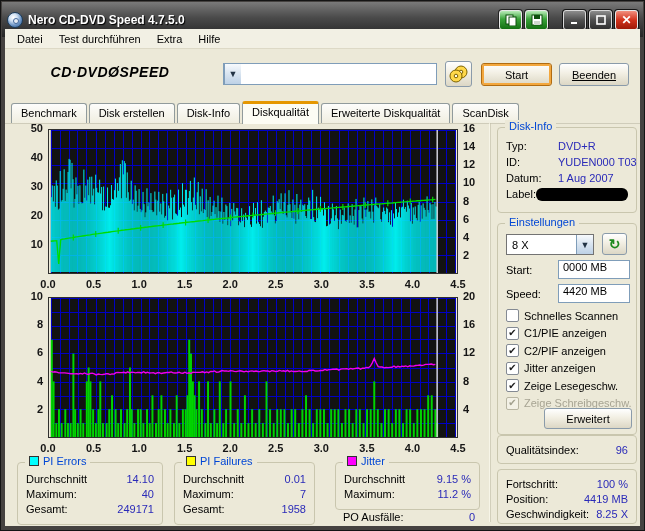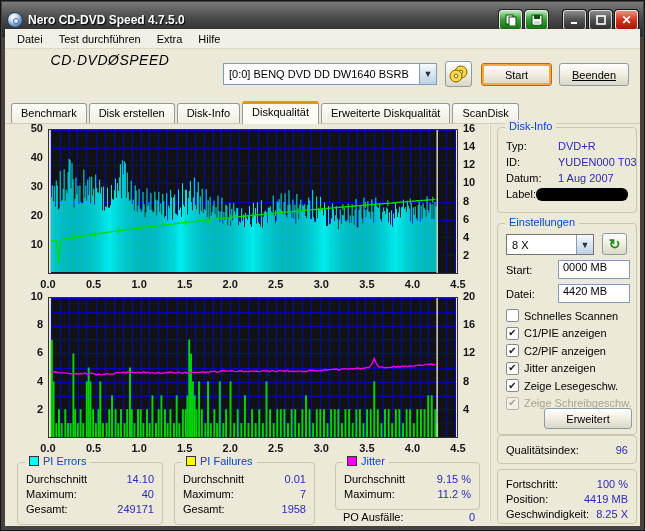--- a/index.html
+++ b/index.html
@@ -27,21 +27,21 @@
           border:1px solid #e9e9e9;box-shadow:0 0 0 1px #151515;color:#fff;font-weight:bold;font-size:12px;}
   .tb-spacer{width:12px;flex:0 0 auto;}
   
   .client{position:absolute;left:4px;top:28px;right:4px;bottom:4px;background:#ece9d8;overflow:hidden;}
   .menubar{position:absolute;left:0;top:0;right:0;height:20px;background:#f2f0e4;
            border-bottom:1px solid #ddd9c6;display:flex;align-items:center;padding-left:4px;}
   .menu-item{padding:2px 8px;}
   .toolbar{position:absolute;left:0;top:21px;right:0;height:51px;}
   .logo{position:absolute;left:20px;top:2px;width:170px;text-align:center;color:#000;line-height:1;}
   .logo .l1{font-size:30px;font-weight:900;letter-spacing:-2px;}
-  .logo .l2{font-size:14px;font-weight:400;font-style:italic;letter-spacing:0.5px;margin-top:1px;}
+  .logo .l2{font-size:14px;font-weight:700;font-style:italic;letter-spacing:0.5px;margin-top:13px;}
   .combo{position:absolute;left:218px;top:13px;width:214px;height:22px;background:#fff;
          border:1px solid #7f9db9;display:flex;align-items:center;}
   .combo .txt{flex:1 1 auto;padding-left:5px;white-space:nowrap;overflow:hidden;}
   .combo .arrow{flex:0 0 17px;height:100%;border-left:1px solid #7f9db9;
          background:linear-gradient(180deg,#f7fafd 0%,#d8e4f0 50%,#bdd1e6 100%);
          display:flex;align-items:center;justify-content:center;font-size:9px;color:#234;}
   .btn{background:linear-gradient(180deg,#ffffff 0%,#f2efe3 45%,#dcd7c5 100%);
        border:1px solid #8a9baa;border-radius:3px;font-family:"Liberation Sans",sans-serif;
        font-size:11px;display:flex;align-items:center;justify-content:center;cursor:default;}
   .disc-btn{position:absolute;left:440px;top:11px;width:27px;height:26px;}
@@ -126,21 +126,20 @@
         <span class="menu-item">Test durchführen</span>
         <span class="menu-item">Extra</span>
         <span class="menu-item">Hilfe</span>
       </div>
 
     <div class="toolbar">
       <div class="logo">
         <div class="l2">CD·DVDØSPEED</div>
       </div>
       <div class="combo">
-        <span class="txt">[0:0]   BENQ DVD DD DW1640 BSRB</span>
         <span class="arrow">▼</span>
       </div>
       <div class="btn disc-btn">
         <svg width="20" height="18" viewBox="0 0 20 18">
           <circle cx="12" cy="7" r="6" fill="#ffd84a" stroke="#7c6200"></circle>
           <circle cx="12" cy="7" r="1.8" fill="#fffbe8" stroke="#7c6200"></circle>
           <circle cx="7" cy="11" r="6" fill="#ffd84a" stroke="#7c6200"></circle>
           <circle cx="7" cy="11" r="1.8" fill="#fffbe8" stroke="#7c6200"></circle>
         </svg>
       </div>
@@ -495,21 +494,21 @@
       <span class="gtitle">Einstellungen</span>
       <div class="select" style="left:8px;top:10px;width:88px;">
         <span class="txt">8 X</span>
         <span class="arrow">▼</span>
       </div>
       <div class="btn mini-btn" style="left:104px;top:9px;">
         <span class="refresh-glyph">↻</span>
       </div>
       <div class="row-abs" style="left:8px;top:40px;">Start:</div>
       <div class="input" style="left:60px;top:36px;width:72px;">0000 MB</div>
-      <div class="row-abs" style="left:8px;top:64px;">Datei:</div>
+      <div class="row-abs" style="left:8px;top:64px;">Speed:</div>
       <div class="input" style="left:60px;top:60px;width:72px;">4420 MB</div>
       <div id="checkbox-list">
           <div class="cbrow" style="top: 84px;">
             <span class="cbox"></span>
             <span class="cblabel">Schnelles Scannen</span>
           </div>
           <div class="cbrow" style="top: 101.5px;">
             <span class="cbox">✔</span>
             <span class="cblabel">C1/PIE anzeigen</span>
           </div>

